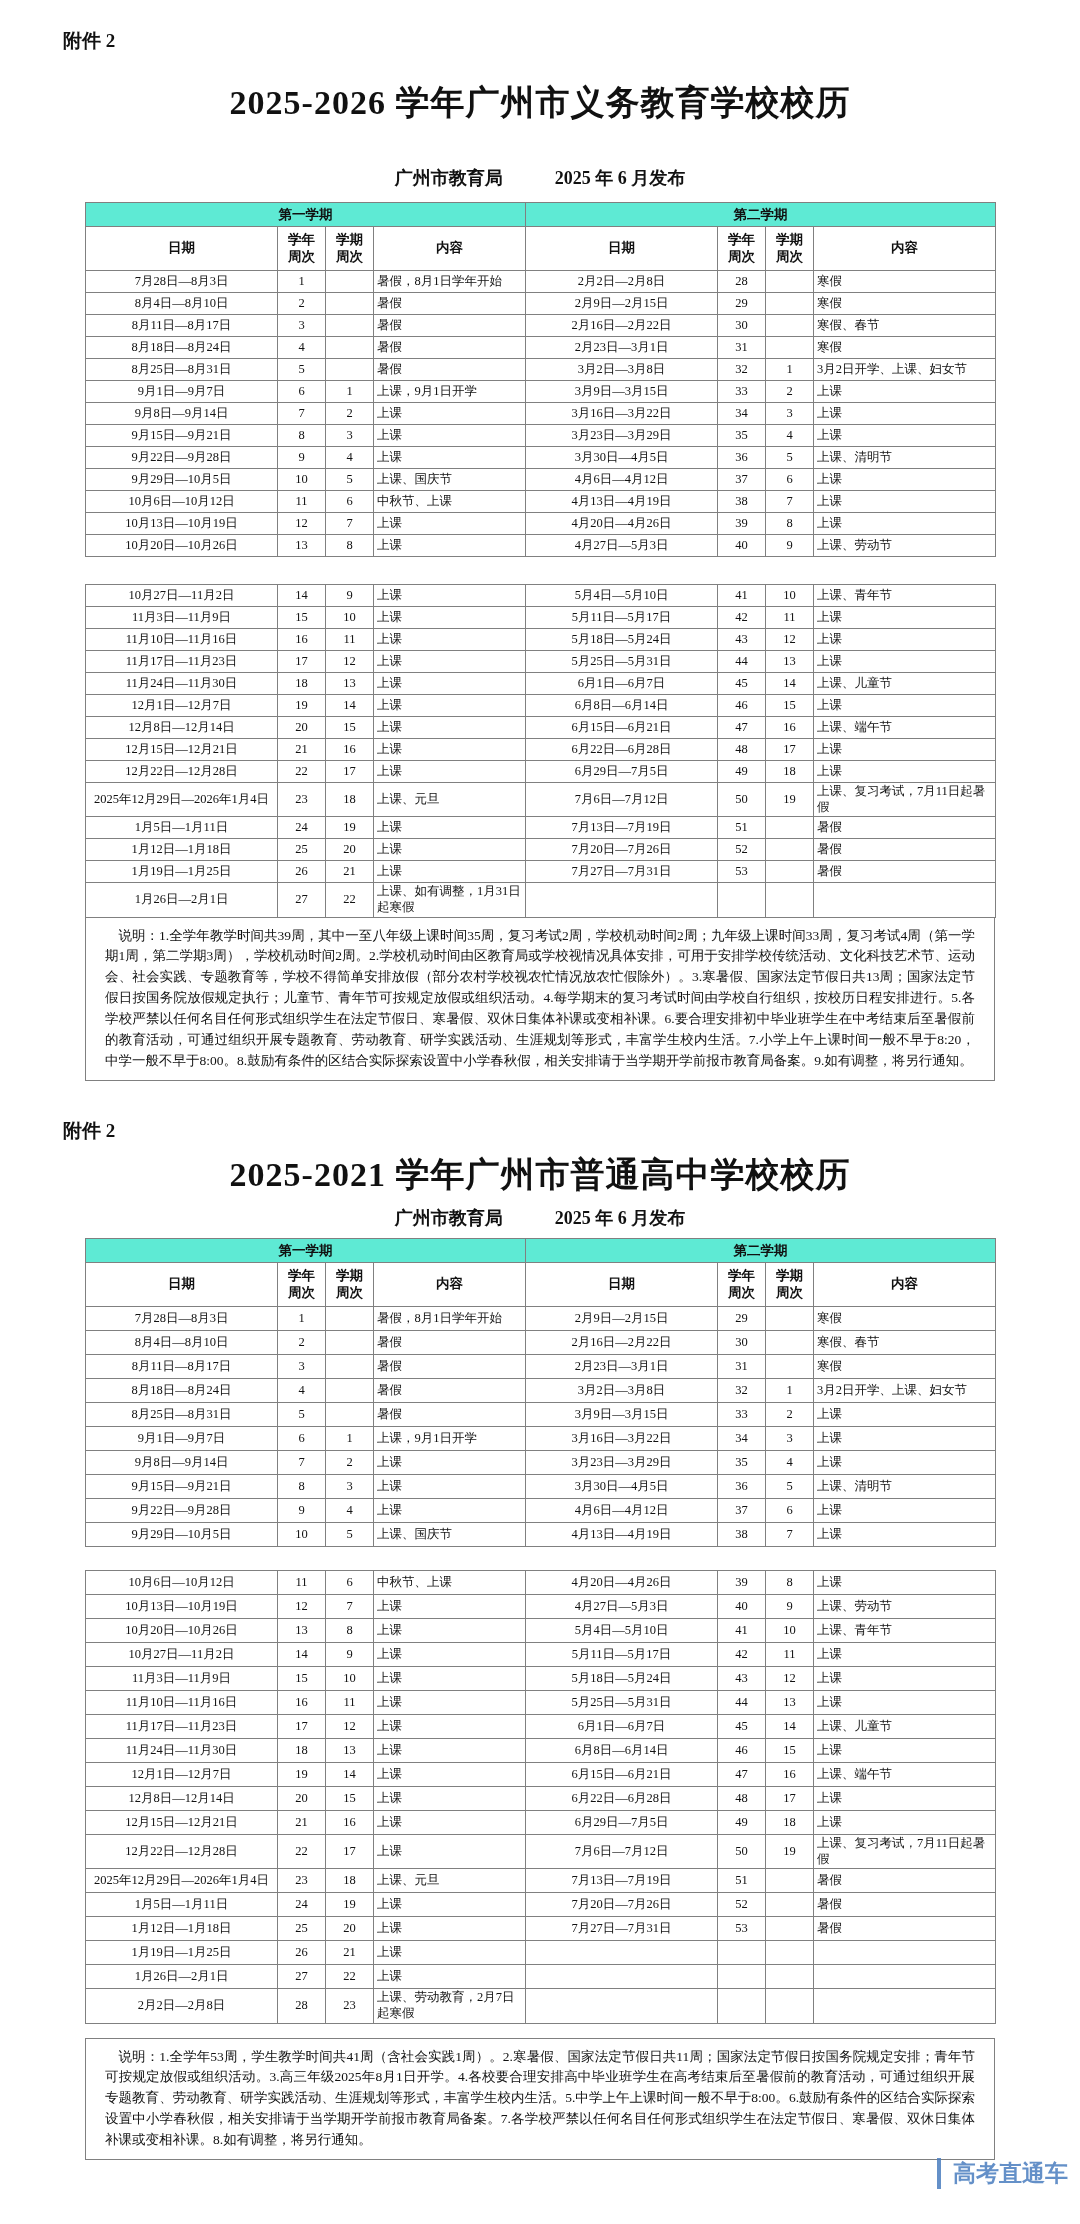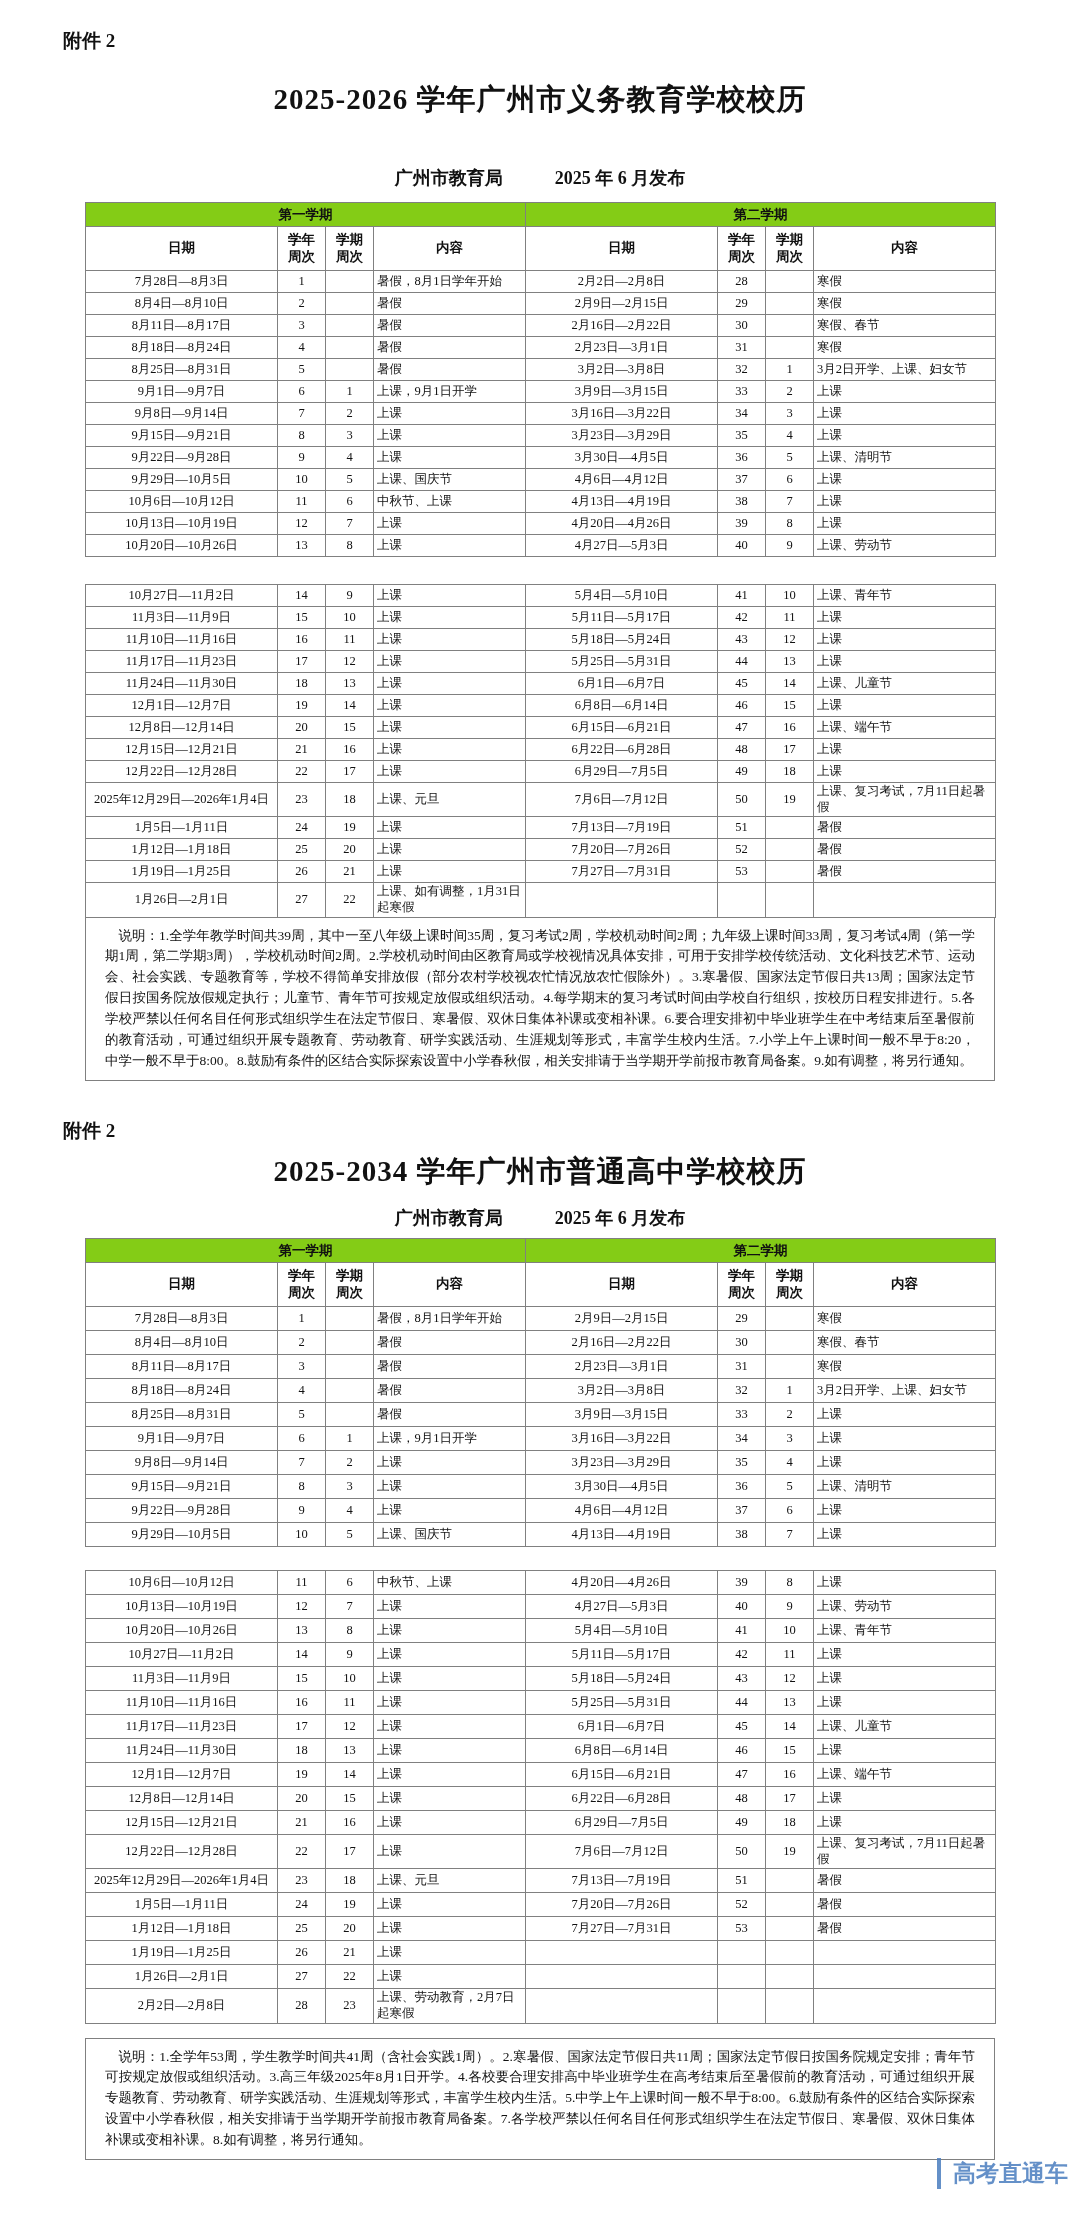--- a/index.html
+++ b/index.html
@@ -17,21 +17,21 @@
     position: absolute;
     left: 63px;
     font-size: 19px;
     font-weight: 700;
   }
   .doc-title {
     position: absolute;
     left: 0;
     width: 100%;
     text-align: center;
-    font-size: 29px;
+    font-size: 34px;
     font-weight: 700;
     letter-spacing: 1px;
     margin: 0;
   }
   .pub-line {
     position: absolute;
     left: 0;
     width: 100%;
     text-align: center;
     font-size: 18px;
@@ -44,21 +44,21 @@
     table-layout: fixed;
     width: 910px;
   }
   table.cal th, table.cal td {
     border: 1px solid #808080;
     font-size: 12.5px;
     padding: 1px 3px;
     overflow: hidden;
   }
   tr.thr1 th {
-    background: #84cc16;
+    background: #5eead4;
     height: 24px;
     font-size: 13.5px;
     font-weight: 700;
     text-align: center;
   }
   tr.thr2 th {
     background: #ffffff;
     height: 44px;
     font-size: 13.5px;
     font-weight: 700;
@@ -440,21 +440,21 @@
             <td class="c-num"></td>
             <td class="c-content"></td>
           </tr>
         </tbody>
       </table>
     <div class="note-box note1">说明：1.全学年教学时间共39周，其中一至八年级上课时间35周，复习考试2周，学校机动时间2周；九年级上课时间33周，复习考试4周（第一学期1周，第二学期3周），学校机动时间2周。2.学校机动时间由区教育局或学校视情况具体安排，可用于安排学校传统活动、文化科技艺术节、运动会、社会实践、专题教育等，学校不得简单安排放假（部分农村学校视农忙情况放农忙假除外）。3.寒暑假、国家法定节假日共13周；国家法定节假日按国务院放假规定执行；儿童节、青年节可按规定放假或组织活动。4.每学期末的复习考试时间由学校自行组织，按校历日程安排进行。5.各学校严禁以任何名目任何形式组织学生在法定节假日、寒暑假、双休日集体补课或变相补课。6.要合理安排初中毕业班学生在中考结束后至暑假前的教育活动，可通过组织开展专题教育、劳动教育、研学实践活动、生涯规划等形式，丰富学生校内生活。7.小学上午上课时间一般不早于8:20，中学一般不早于8:00。8.鼓励有条件的区结合实际探索设置中小学春秋假，相关安排请于当学期开学前报市教育局备案。9.如有调整，将另行通知。</div>
   </div>
 
   <div id="attach2" class="attach-label">附件 2</div>
 
-  <h1 id="title2" class="doc-title">2025-2034 学年广州市普通高中学校校历</h1>
+  <h1 id="title2" class="doc-title">2025-2021 学年广州市普通高中学校校历</h1>
 
   <div id="pub2" class="pub-line">
     <span>广州市教育局</span><span class="gap"></span><span>2025 年 6 月发布</span>
   </div>
 
   <div id="tbl2a" class="tbl-wrap">
     <table class="cal t2">
       <colgroup>
         <col style="width:192px">
           <col style="width:48px">

